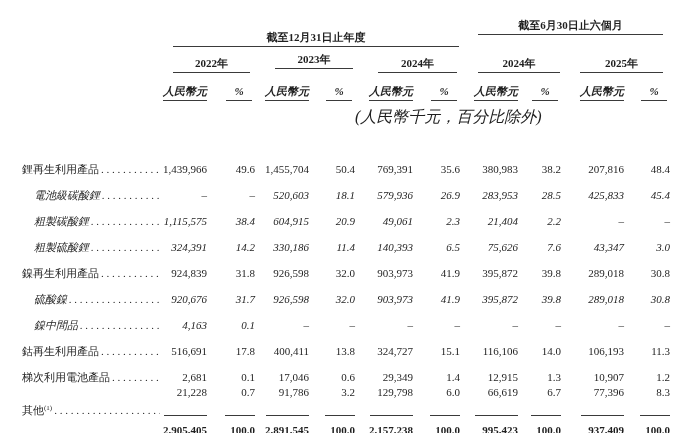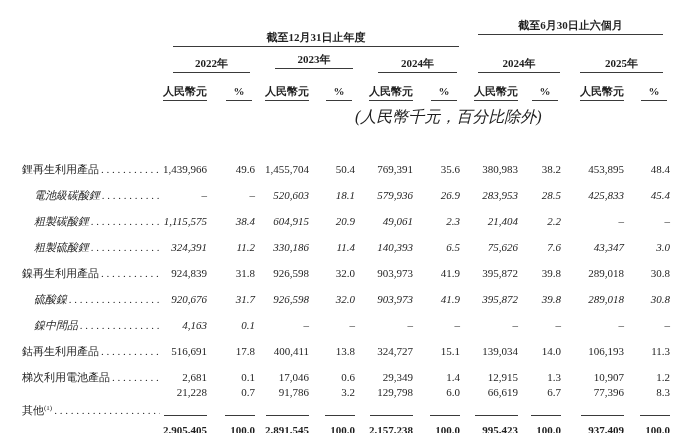--- a/index.html
+++ b/index.html
@@ -33,21 +33,21 @@
   .yt{text-align:center;font-weight:bold;padding-bottom:3px;white-space:nowrap;}
   .y1 .gw{margin:8px 5px 0 11px;}
   .y2 .gw{margin:0 2px 4px 20px;}
   .y3 .gw{margin:0 3px 0 23px;}
   .y4 .gw{margin:0 1px 0 18px;}
   .y5 .gw{margin:0 7px 0 19px;}
   
   tr.sub-row td{height:28px;text-align:right;}
   .shu{
     display:inline-block;border-bottom:1px solid var(--line);
-    padding-bottom:3px;font-weight:bold;white-space:nowrap;
+    padding-bottom:3px;font-weight:bold;white-space:nowrap;font-style:italic;
   }
   td.shc .shu{margin-right:1px;}
   td.shp .shu{width:26px;text-align:center;margin-right:3px;}
   
   tr.note-row td{height:24px;text-align:left;padding-left:333px;}
   .notetext{font-style:italic;font-size:16px;white-space:nowrap;}
   
   tr.spacer td{height:28px;}
   
   tbody td{height:22px;vertical-align:bottom;padding-bottom:4px;}
@@ -175,21 +175,21 @@
             </div>
           </td>
           <td class="num rmb"><span>1,439,966</span></td>
           <td class="num pct"><span>49.6</span></td>
           <td class="num rmb"><span>1,455,704</span></td>
           <td class="num pct"><span>50.4</span></td>
           <td class="num rmb"><span>769,391</span></td>
           <td class="num pct"><span>35.6</span></td>
           <td class="num rmb"><span>380,983</span></td>
           <td class="num pct"><span>38.2</span></td>
-          <td class="num rmb"><span>453,895</span></td>
+          <td class="num rmb"><span>207,816</span></td>
           <td class="num pct"><span>48.4</span></td>
         </tr>
         <tr class="r-sub">
           <td class="lab">
             <div class="labwrap">
               <span class="lt">電池級碳酸鋰</span>
               <span class="leader"></span>
             </div>
           </td>
           <td class="num rmb"><span>–</span></td>
@@ -222,21 +222,21 @@
           <td class="num pct"><span>–</span></td>
         </tr>
         <tr class="r-sub">
           <td class="lab">
             <div class="labwrap">
               <span class="lt">粗製硫酸鋰</span>
               <span class="leader"></span>
             </div>
           </td>
           <td class="num rmb"><span>324,391</span></td>
-          <td class="num pct"><span>11.2</span></td>
+          <td class="num pct"><span>14.2</span></td>
           <td class="num rmb"><span>330,186</span></td>
           <td class="num pct"><span>11.4</span></td>
           <td class="num rmb"><span>140,393</span></td>
           <td class="num pct"><span>6.5</span></td>
           <td class="num rmb"><span>75,626</span></td>
           <td class="num pct"><span>7.6</span></td>
           <td class="num rmb"><span>43,347</span></td>
           <td class="num pct"><span>3.0</span></td>
         </tr>
         <tr class="r-cat">
@@ -299,21 +299,21 @@
               <span class="lt">鈷再生利用產品</span>
               <span class="leader"></span>
             </div>
           </td>
           <td class="num rmb"><span>516,691</span></td>
           <td class="num pct"><span>17.8</span></td>
           <td class="num rmb"><span>400,411</span></td>
           <td class="num pct"><span>13.8</span></td>
           <td class="num rmb"><span>324,727</span></td>
           <td class="num pct"><span>15.1</span></td>
-          <td class="num rmb"><span>139,034</span></td>
+          <td class="num rmb"><span>116,106</span></td>
           <td class="num pct"><span>14.0</span></td>
           <td class="num rmb"><span>106,193</span></td>
           <td class="num pct"><span>11.3</span></td>
         </tr>
         <tr class="r-cat">
           <td class="lab">
             <div class="labwrap">
               <span class="lt">梯次利用電池產品</span>
               <span class="leader"></span>
             </div>

